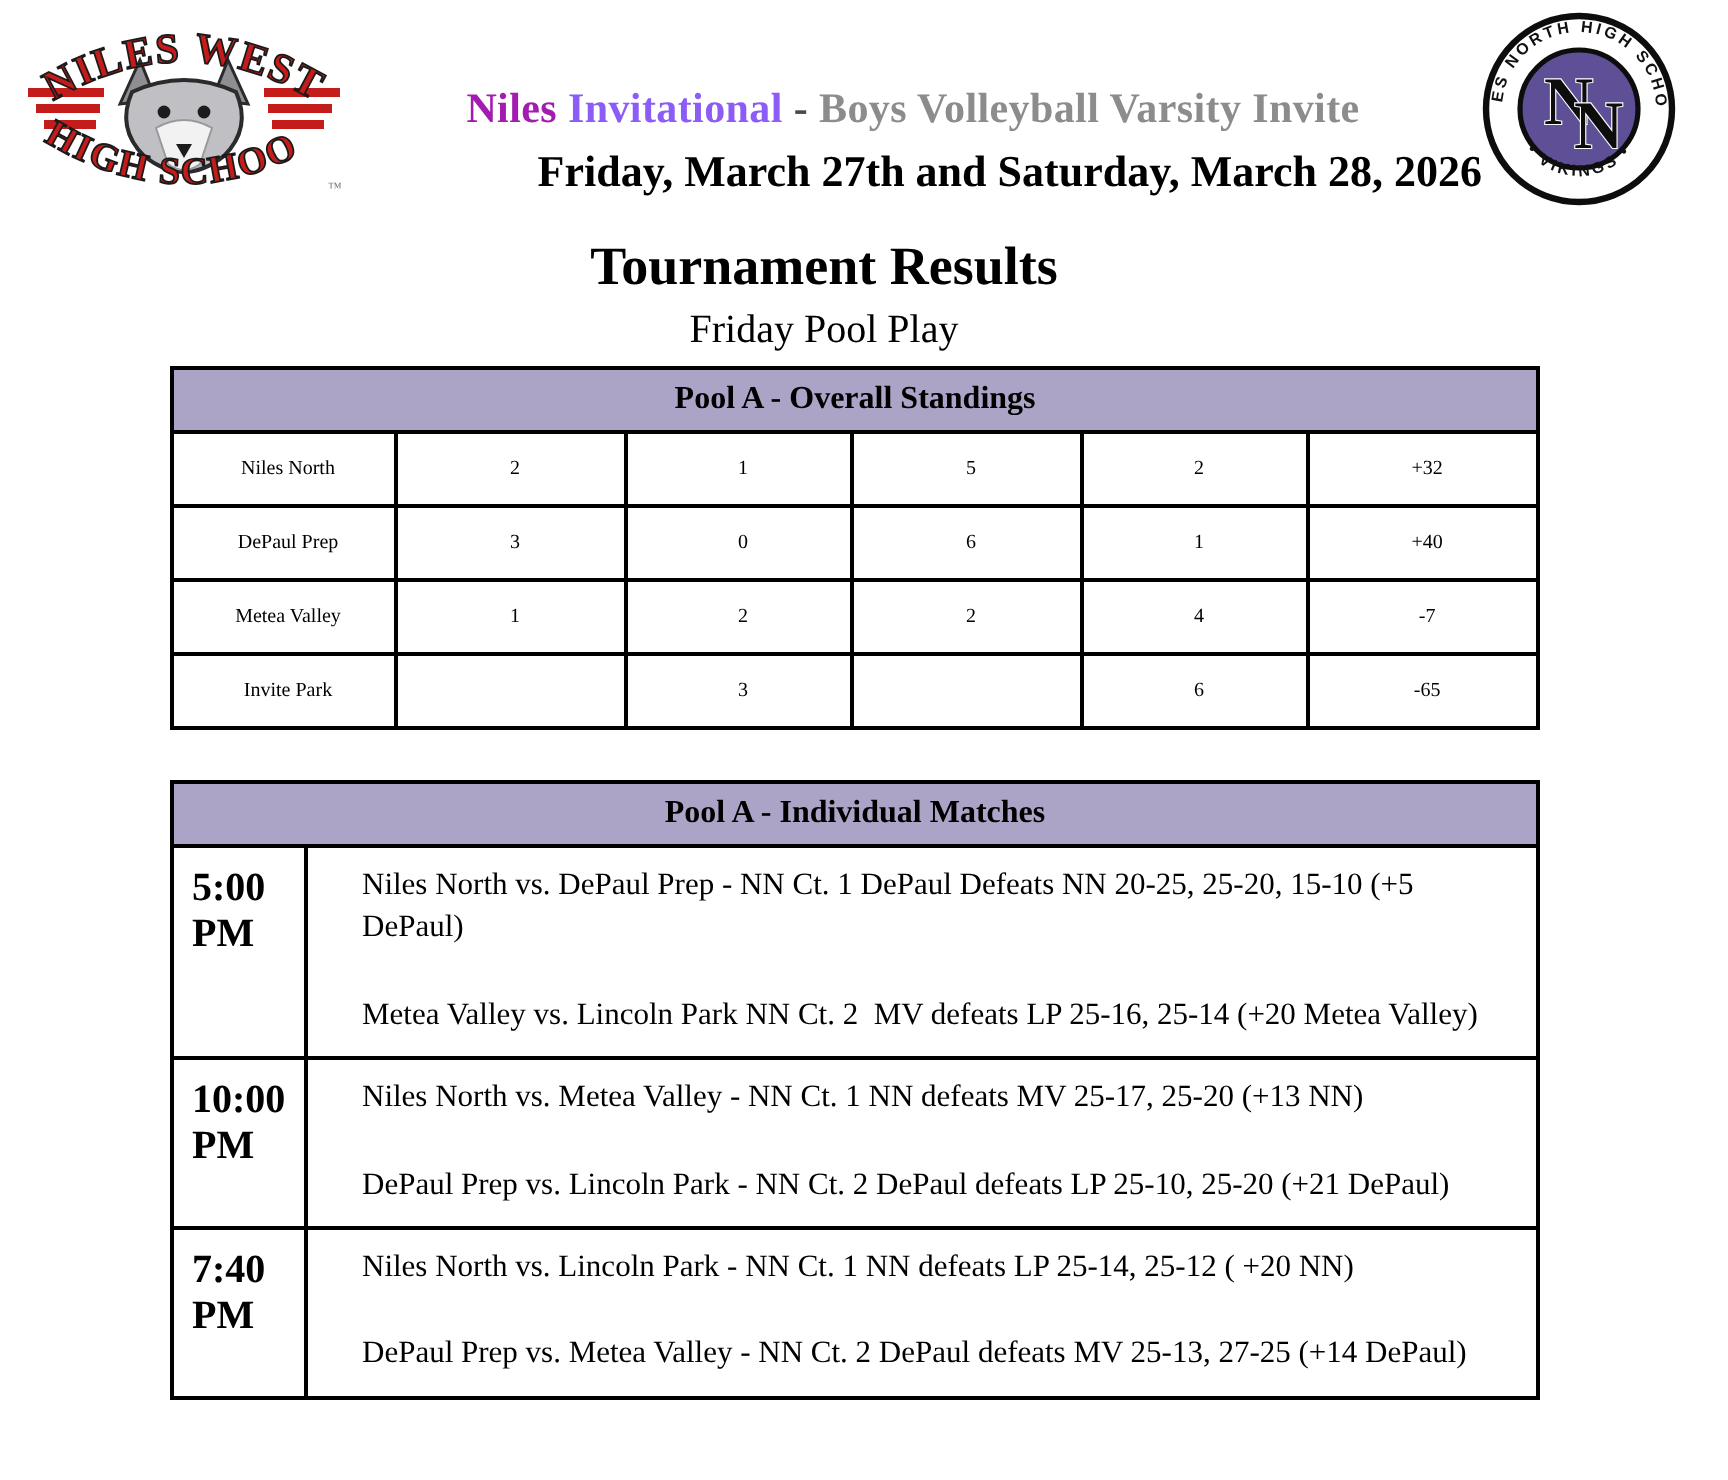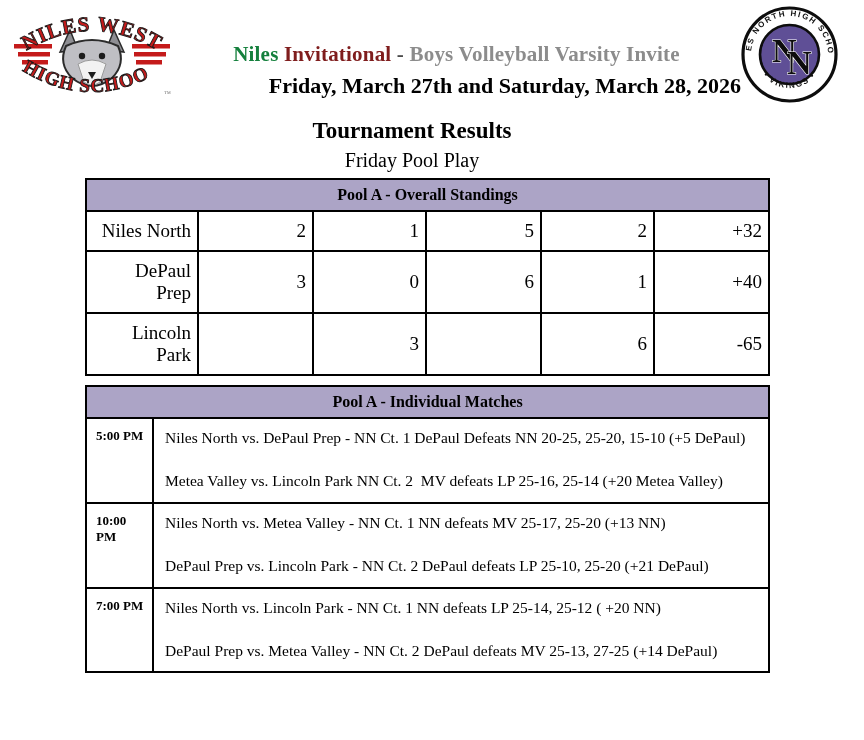--- a/index.html
+++ b/index.html
@@ -23,35 +23,35 @@
   .title-block {
     flex: 1 1 auto;
     text-align: center;
     padding-top: 36px;
   }
   .title-line1 {
     font-size: 21px;
     font-weight: bold;
     letter-spacing: 0.2px;
   }
-  .title-line1 .t-school { color: #15803d; }
-  .title-line1 .t-event  { color: #7f1d1d; }
+  .title-line1 .t-school { color: #a21caf; }
+  .title-line1 .t-event  { color: #8b5cf6; }
   .title-line1 .t-sep    { color: #4a4a4a; }
   .title-line1 .t-sub    { color: #8c8c8c; }
   .title-line2 {
     font-size: 22px;
     font-weight: bold;
     color: #000;
     margin-top: 6px;
     text-align: right;
   }
   
   .results-title {
     text-align: center;
-    font-size: 23px;
+    font-size: 27px;
     font-weight: bold;
     margin: 10px 40px 0 0;
   }
   .pool-subtitle {
     text-align: center;
     font-size: 20px;
     font-weight: normal;
     margin: 5px 40px 6px 0;
   }
   
@@ -77,41 +77,41 @@
   #standings th {
     font-size: 15.5px;
     font-weight: bold;
     text-align: center;
     vertical-align: top;
     padding: 13px 4px 8px 4px;
     height: 60px;
     line-height: 1.35;
   }
   #standings td.data-cell {
-    font-size: 19px;
-    text-align: right;
+    font-size: 10px;
+    text-align: center;
     vertical-align: middle;
     padding: 8px 6px 8px 10px;
     height: 37px;
   }
   
-  #matches { margin-top: 9px; }
+  #matches { margin-top: 25px; }
   #matches td.time-cell {
-    font-size: 13px;
+    font-size: 20px;
     font-weight: bold;
     vertical-align: top;
     text-align: left;
     padding: 9px 6px 6px 9px;
     width: 67px;
   }
   #matches td.match-cell {
     font-size: 15.5px;
     vertical-align: top;
     text-align: left;
-    padding: 8px 14px 10px 11px;
+    padding: 8px 14px 10px 27px;
     line-height: 1.38;
   }
   #matches td.match-cell p {
     margin: 0;
     white-space: pre-wrap;
   }
   #matches td.match-cell p.first { margin-bottom: 22px; }
   
   .arc-text {
     font-family: "Liberation Serif", serif;
@@ -232,21 +232,29 @@
     </tr>
     <tr>
       <td class="data-cell">DePaul Prep</td>
       <td class="data-cell">3</td>
       <td class="data-cell">0</td>
       <td class="data-cell">6</td>
       <td class="data-cell">1</td>
       <td class="data-cell">+40</td>
     </tr>
     <tr>
-      <td class="data-cell">Lincoln Park</td>
+      <td class="data-cell">Metea Valley</td>
+      <td class="data-cell">1</td>
+      <td class="data-cell">2</td>
+      <td class="data-cell">2</td>
+      <td class="data-cell">4</td>
+      <td class="data-cell">-7</td>
+    </tr>
+    <tr>
+      <td class="data-cell">Invite Park</td>
       <td class="data-cell"></td>
       <td class="data-cell">3</td>
       <td class="data-cell"></td>
       <td class="data-cell">6</td>
       <td class="data-cell">-65</td>
     </tr>
   </tbody>
 </table>
 
 <table class="results" id="matches">
@@ -266,20 +274,20 @@
       </td>
     </tr>
     <tr>
       <td class="time-cell">10:00 PM</td>
       <td class="match-cell">
         <p class="first">Niles North vs. Metea Valley - NN Ct. 1 NN defeats MV 25-17, 25-20 (+13 NN)</p>
         <p>DePaul Prep vs. Lincoln Park - NN Ct. 2 DePaul defeats LP 25-10, 25-20 (+21 DePaul)</p>
       </td>
     </tr>
     <tr>
-      <td class="time-cell">7:00 PM</td>
+      <td class="time-cell">7:40 PM</td>
       <td class="match-cell">
         <p class="first">Niles North vs. Lincoln Park - NN Ct. 1 NN defeats LP 25-14, 25-12 ( +20 NN)</p>
         <p>DePaul Prep vs. Metea Valley - NN Ct. 2 DePaul defeats MV 25-13, 27-25 (+14 DePaul)</p>
       </td>
     </tr>
   </tbody>
 </table>
 
 </body></html>

